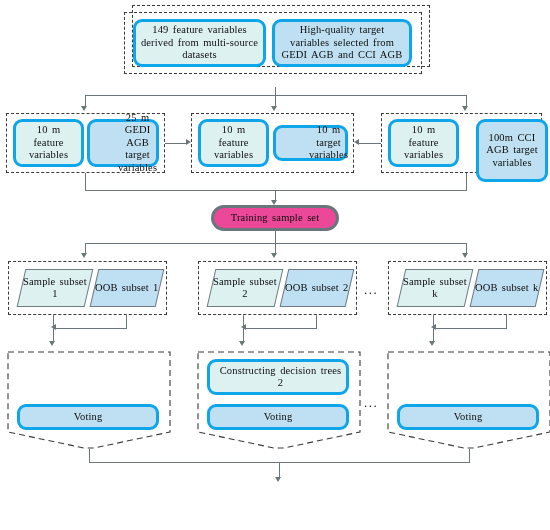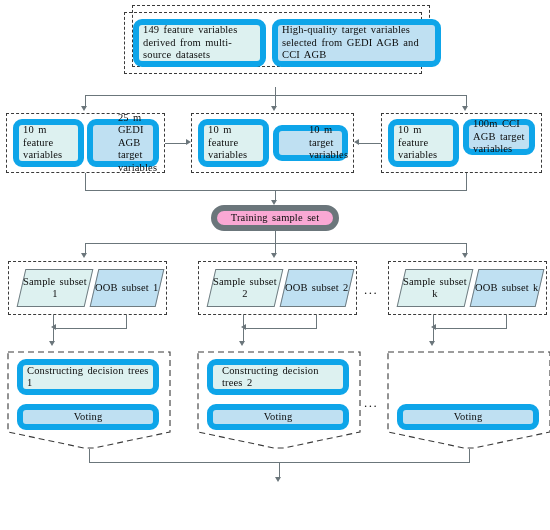--- a/index.html
+++ b/index.html
@@ -6,34 +6,34 @@
   body{
     font-family:"Liberation Serif", serif;
     width:550px;height:530px;overflow:hidden;
   }
   #stage{position:relative;width:550px;height:530px;background:#ffffff;}
 
   
   .node{
     position:absolute;
     box-sizing:border-box;
-    border:6px solid #0ea5e9;
+    border:3px solid #0ea5e9;
     border-radius:9px;
     display:flex;align-items:center;justify-content:center;
-    text-align:left;
+    text-align:center;
     color:#0d0d0d;
     font-size:10.5px;
     line-height:12.4px;
     letter-spacing:.15px;
     word-spacing:1.6px;
     padding:2px 4px;
   }
   .feat{background:#ddf1f0;}
   .targ{background:#bfe0f2;}
-  .plain{background:#f9a8d4;border-color:#6b767b;}
+  .plain{background:#ec4899;border-color:#6b767b;}
 
   
   .para{
     position:absolute;
     box-sizing:border-box;
     display:flex;align-items:center;justify-content:center;
     text-align:center;
     font-size:10.5px;line-height:12.4px;
     color:#0d0d0d;
     letter-spacing:.15px;word-spacing:1.4px;
@@ -90,21 +90,21 @@
 </head>
 <body>
 
 <div id="stage">
 
   <div class="dash" style="left:132px;top:5px;width:298px;height:62px;"></div>
   <div class="dash" style="left:124px;top:12px;width:298px;height:62px;"></div>
 
   <div class="node feat" style="left:133px;top:19px;width:133px;height:48px;">149 feature variables derived from multi-source datasets</div>
 
-  <div class="node targ" style="left:272px;top:19px;width:169px;height:48px;">High-quality target variables selected from GEDI AGB and CCI AGB</div>
+  <div class="node targ" style="left:272px;top:19px;width:140px;height:48px;">High-quality target variables selected from GEDI AGB and CCI AGB</div>
 
   <div class="ln lnv" style="left:275px;top:87px;height:14px;"></div>
 
   <div class="ln lnh" style="left:85px;top:95px;width:381px;"></div>
   <div class="ln lnv" style="left:85px;top:95px;height:12px;"></div>
   <div class="ln lnv" style="left:275px;top:95px;height:12px;"></div>
   <div class="ln lnv" style="left:466px;top:95px;height:12px;"></div>
   <div class="arrow" style="left:81.4px;top:106px;"></div>
   <div class="arrow" style="left:271.4px;top:106px;"></div>
   <div class="arrow" style="left:462.4px;top:106px;"></div>
@@ -112,21 +112,21 @@
   <div class="dash" style="left:6px;top:113px;width:159px;height:60px;"></div>
   <div class="node feat" style="left:13px;top:119px;width:71px;height:48px;">10 m feature variables</div>
   <div class="node targ" style="left:87px;top:119px;width:72px;height:48px;padding-left:33px;">25 m GEDI AGB target variables</div>
 
   <div class="dash" style="left:191px;top:113px;width:163px;height:60px;"></div>
   <div class="node feat" style="left:198px;top:119px;width:71px;height:48px;">10 m feature variables</div>
   <div class="node targ" style="left:273px;top:125px;width:75px;height:36px;padding-left:40px;">10 m target variables</div>
 
   <div class="dash" style="left:381px;top:113px;width:161px;height:60px;"></div>
   <div class="node feat" style="left:388px;top:119px;width:71px;height:48px;">10 m feature variables</div>
-  <div class="node targ" style="left:463px;top:119px;width:72px;height:36px;">100m CCI AGB target variables</div>
+  <div class="node targ" style="left:476px;top:119px;width:72px;height:63px;">100m CCI AGB target variables</div>
 
   <div class="ln lnh" style="left:165px;top:143px;width:22px;"></div>
   <div class="arrow-right" style="left:186px;top:139.4px;"></div>
 
   <div class="ln lnh" style="left:358px;top:143px;width:23px;"></div>
   <div class="arrow-left" style="left:354px;top:139.4px;"></div>
 
   <div class="ln lnv" style="left:85px;top:173px;height:18px;"></div>
   <div class="ln lnv" style="left:466px;top:173px;height:18px;"></div>
   <div class="ln lnh" style="left:85px;top:190px;width:382px;"></div>
@@ -189,21 +189,20 @@
   <div class="ln lnh" style="left:433px;top:328px;width:74px;"></div>
   <div class="arrow-left" style="left:431px;top:324.4px;"></div>
   <div class="ln lnv" style="left:433px;top:328px;height:14px;"></div>
   <div class="arrow" style="left:429.4px;top:341px;"></div>
 
   <div class="funnel" style="left:6px;top:350px;">
     <svg width="166" height="100" viewBox="0 0 166 100">
       <polygon points="2,2 164,2 164,82 88,98 78,98 2,82" fill="none" stroke="#3a3a3a" stroke-width="1.1" stroke-dasharray="6,4"></polygon>
     </svg>
   </div>
-  <div class="node feat" style="left:17px;top:359px;width:142px;height:36px;">Constructing  decision trees 1</div>
   <div class="node targ" style="left:17px;top:404px;width:142px;height:26px;">Voting</div>
 
   <div class="funnel" style="left:196px;top:350px;">
     <svg width="166" height="100" viewBox="0 0 166 100">
       <polygon points="2,2 164,2 164,82 88,98 78,98 2,82" fill="none" stroke="#3a3a3a" stroke-width="1.1" stroke-dasharray="6,4"></polygon>
     </svg>
   </div>
   <div class="node feat" style="left:207px;top:359px;width:142px;height:36px;padding-left:9px;">Constructing  decision trees 2</div>
   <div class="node targ" style="left:207px;top:404px;width:142px;height:26px;">Voting</div>
 

